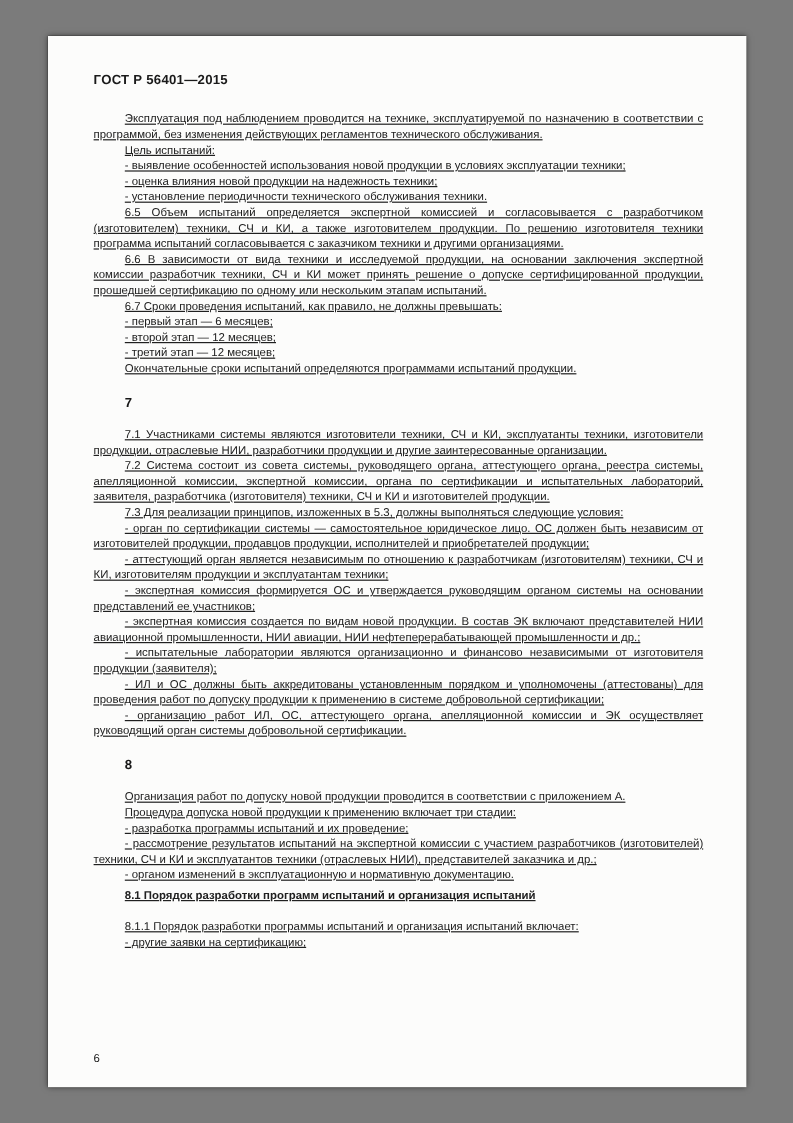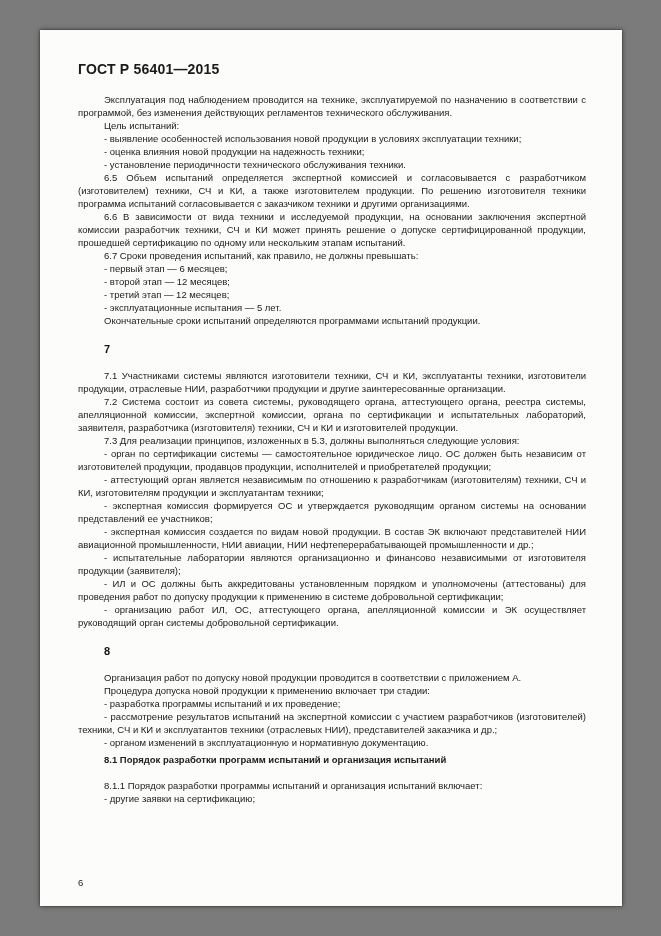--- a/index.html
+++ b/index.html
@@ -10,28 +10,28 @@
     -webkit-font-smoothing:antialiased;
   }
   .viewport{position:relative;width:661px;height:936px;overflow:hidden;}
   .page{
     position:absolute;left:40px;top:30px;width:582px;height:876px;
     background:#fcfcfb;
     box-shadow:0 0 5px rgba(0,0,0,.55), 0 0 1px rgba(0,0,0,.7);
   }
   .running-header{
     position:absolute;left:38px;top:31px;
-    font-size:14px;font-weight:bold;color:#1a1a1a;letter-spacing:.2px;
+    font-size:11px;font-weight:bold;color:#1a1a1a;letter-spacing:.2px;
   }
   .page-body{
     position:absolute;left:38px;top:63px;width:508px;
     color:#202020;font-size:9.5px;line-height:13px;
     text-align:justify;
   }
-  .page-body p{margin:0;text-indent:26px;}
+  .page-body p{margin:0;text-indent:26px;text-decoration:underline;}
   .page-body p.h3{font-weight:bold;margin-top:4px;margin-bottom:13px;}
   .h2{
     display:flex;font-weight:bold;font-size:11px;line-height:14px;
     margin:15px 0 13px 26px;text-align:left;color:#161616;
   }
   .h2 .hnum{flex:0 0 16px;}
   .h2 .htitle{max-width:425px;}
   .page-number{
     position:absolute;left:38px;bottom:18px;
     font-size:9.5px;color:#202020;
@@ -48,21 +48,20 @@
         <p class="p">Цель испытаний:</p>
         <p class="p">- выявление особенностей использования новой продукции в условиях эксплуатации техники;</p>
         <p class="p">- оценка влияния новой продукции на надежность техники;</p>
         <p class="p">- установление периодичности технического обслуживания техники.</p>
         <p class="p">6.5 Объем испытаний определяется экспертной комиссией и согласовывается с разработчиком (изготовителем) техники, СЧ и КИ, а также изготовителем продукции. По решению изготовителя техники программа испытаний согласовывается с заказчиком техники и другими организациями.</p>
         <p class="p">6.6 В зависимости от вида техники и исследуемой продукции, на основании заключения экспертной комиссии разработчик техники, СЧ и КИ может принять решение о допуске сертифицированной продукции, прошедшей сертификацию по одному или нескольким этапам испытаний.</p>
         <p class="p">6.7 Сроки проведения испытаний, как правило, не должны превышать:</p>
         <p class="p">- первый этап — 6 месяцев;</p>
         <p class="p">- второй этап — 12 месяцев;</p>
         <p class="p">- третий этап — 12 месяцев;</p>
-        <p class="p">- эксплуатационные испытания — 5 лет.</p>
         <p class="p">Окончательные сроки испытаний определяются программами испытаний продукции.</p>
         <div class="h2">
           <span class="hnum">7</span>
         </div>
         <p class="p">7.1 Участниками системы являются изготовители техники, СЧ и КИ, эксплуатанты техники, изготовители продукции, отраслевые НИИ, разработчики продукции и другие заинтересованные организации.</p>
         <p class="p">7.2 Система состоит из совета системы, руководящего органа, аттестующего органа, реестра системы, апелляционной комиссии, экспертной комиссии, органа по сертификации и испытательных лабораторий, заявителя, разработчика (изготовителя) техники, СЧ и КИ и изготовителей продукции.</p>
         <p class="p">7.3 Для реализации принципов, изложенных в 5.3, должны выполняться следующие условия:</p>
         <p class="p">- орган по сертификации системы — самостоятельное юридическое лицо. ОС должен быть независим от изготовителей продукции, продавцов продукции, исполнителей и приобретателей продукции;</p>
         <p class="p">- аттестующий орган является независимым по отношению к разработчикам (изготовителям) техники, СЧ и КИ, изготовителям продукции и эксплуатантам техники;</p>
         <p class="p">- экспертная комиссия формируется ОС и утверждается руководящим органом системы на основании представлений ее участников;</p>

